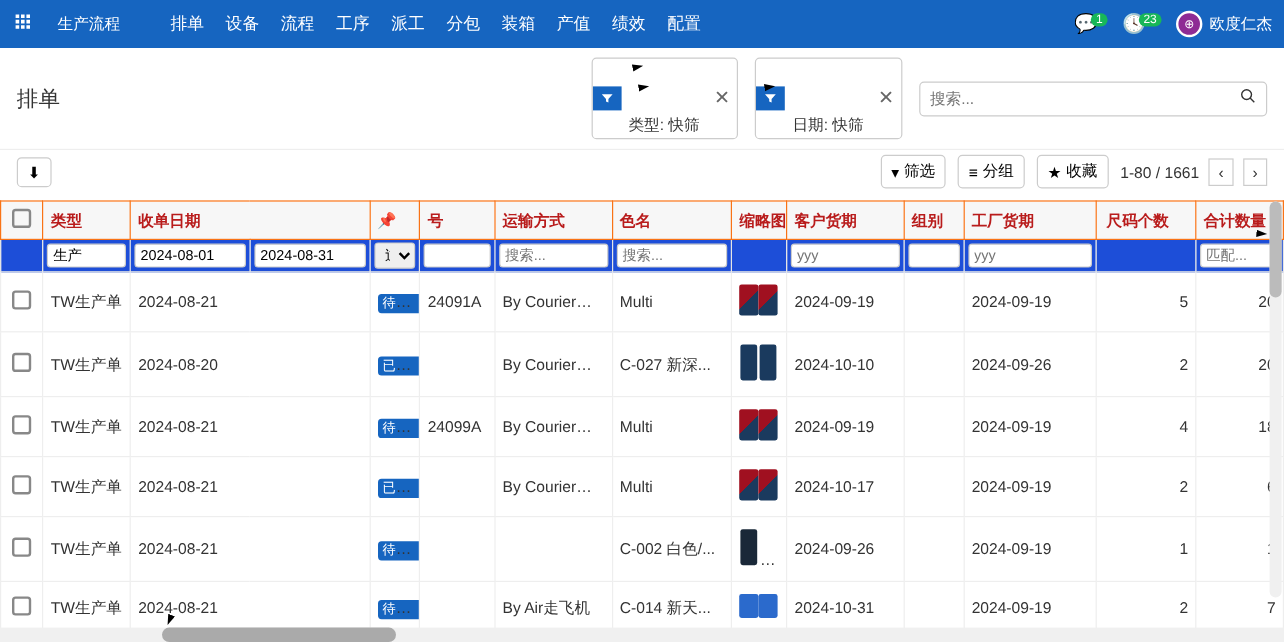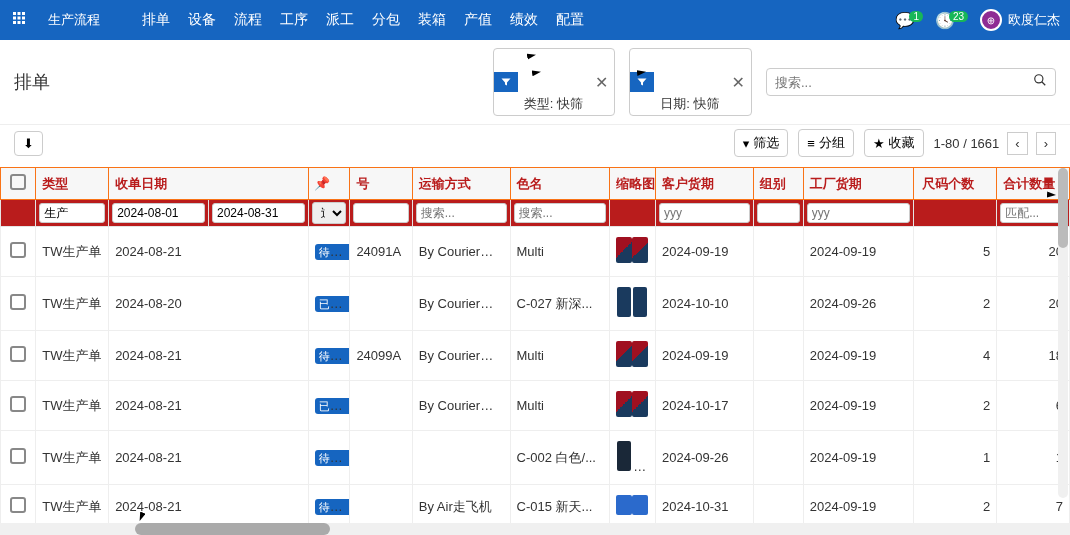--- a/index.html
+++ b/index.html
@@ -29,21 +29,21 @@
 .toolbar-row { display: flex; align-items: center; padding: 4px 14px 10px; gap: 10px; }
 .small-btn { border: 1px solid #ccc; border-radius: 4px; padding: 4px 8px; background: #fff; cursor: pointer; font-size: 13px; display: inline-flex; align-items: center; gap: 4px; }
 .toolbar-row .flex1 { flex: 1; }
 .pager { display: flex; align-items: center; gap: 8px; font-size: 13px; color: #333; }
 .pager-btn { border: 1px solid #ccc; padding: 3px 7px; cursor: pointer; background: #fff; }
 
 .table-wrap { position: relative; }
 table { border-collapse: collapse; width: 100%; table-layout: fixed; }
 th { background: #f7f7f7; border: 1px solid #f97316; padding: 6px; font-size: 13px; text-align: left; color: #b91c1c; font-weight: 600; overflow: hidden; white-space: nowrap; }
 th.right, td.right { text-align: right; padding-right: 22px; }
-.filter-row td { border: 1px solid #e5e5e5; padding: 2px 3px; background: #b91c1c; }
+.filter-row td { border: 1px solid #e5e5e5; padding: 2px 3px; background: #1d4ed8; }
 .filter-row input, .filter-row select { width: 100%; border: 1px solid #ccc; border-radius: 3px; padding: 2px 4px; font-size: 12px; }
 tbody.data td { border: 1px solid #eee; padding: 10px 6px; font-size: 13px; color: #333; overflow: hidden; white-space: nowrap; text-overflow: ellipsis; vertical-align: middle; }
 .checkbox-cell { width: 34px; text-align: center; }
 .chk { width: 16px; height: 16px; border: 2px solid #888; border-radius: 3px; display: inline-block; }
 .status-badge { background: #1665c0; color: #fff; font-size: 11px; padding: 2px 4px; border-radius: 3px; }
 .thumb { width: 30px; height: 30px; background: #1a3a5e; display: inline-block; border-radius: 2px; }
 .thumb.red { background: linear-gradient(135deg,#a01020 50%,#1a3a5e 50%); }
 .thumb.blue { background: #2b6acc; }
 .thumb.pants { background: #1a3a5e; width: 14px; margin: 0 1px; }
 .thumb.dark { background: #1a2838; width: 14px; margin: 0 1px; }
@@ -260,21 +260,21 @@
           <td class="right">1</td>
           <td class="right">1</td>
         </tr>
         <tr>
           <td class="checkbox-cell"><span class="chk"></span></td>
           <td>TW生产单</td>
           <td colspan="2">2024-08-21</td>
           <td><span class="status-badge">待确认</span></td>
           <td></td>
           <td>By Air走飞机</td>
-          <td>C-015 新天...</td>
+          <td>C-014 新天...</td>
           <td><span class="thumb blue" style="width:16px;height:20px"></span><span class="thumb blue" style="width:16px;height:20px"></span></td>
           <td>2024-10-31</td>
           <td></td>
           <td>2024-09-19</td>
           <td class="right">2</td>
           <td class="right">7</td>
         </tr>
       </tbody>
   <tfoot>
     <tr>

